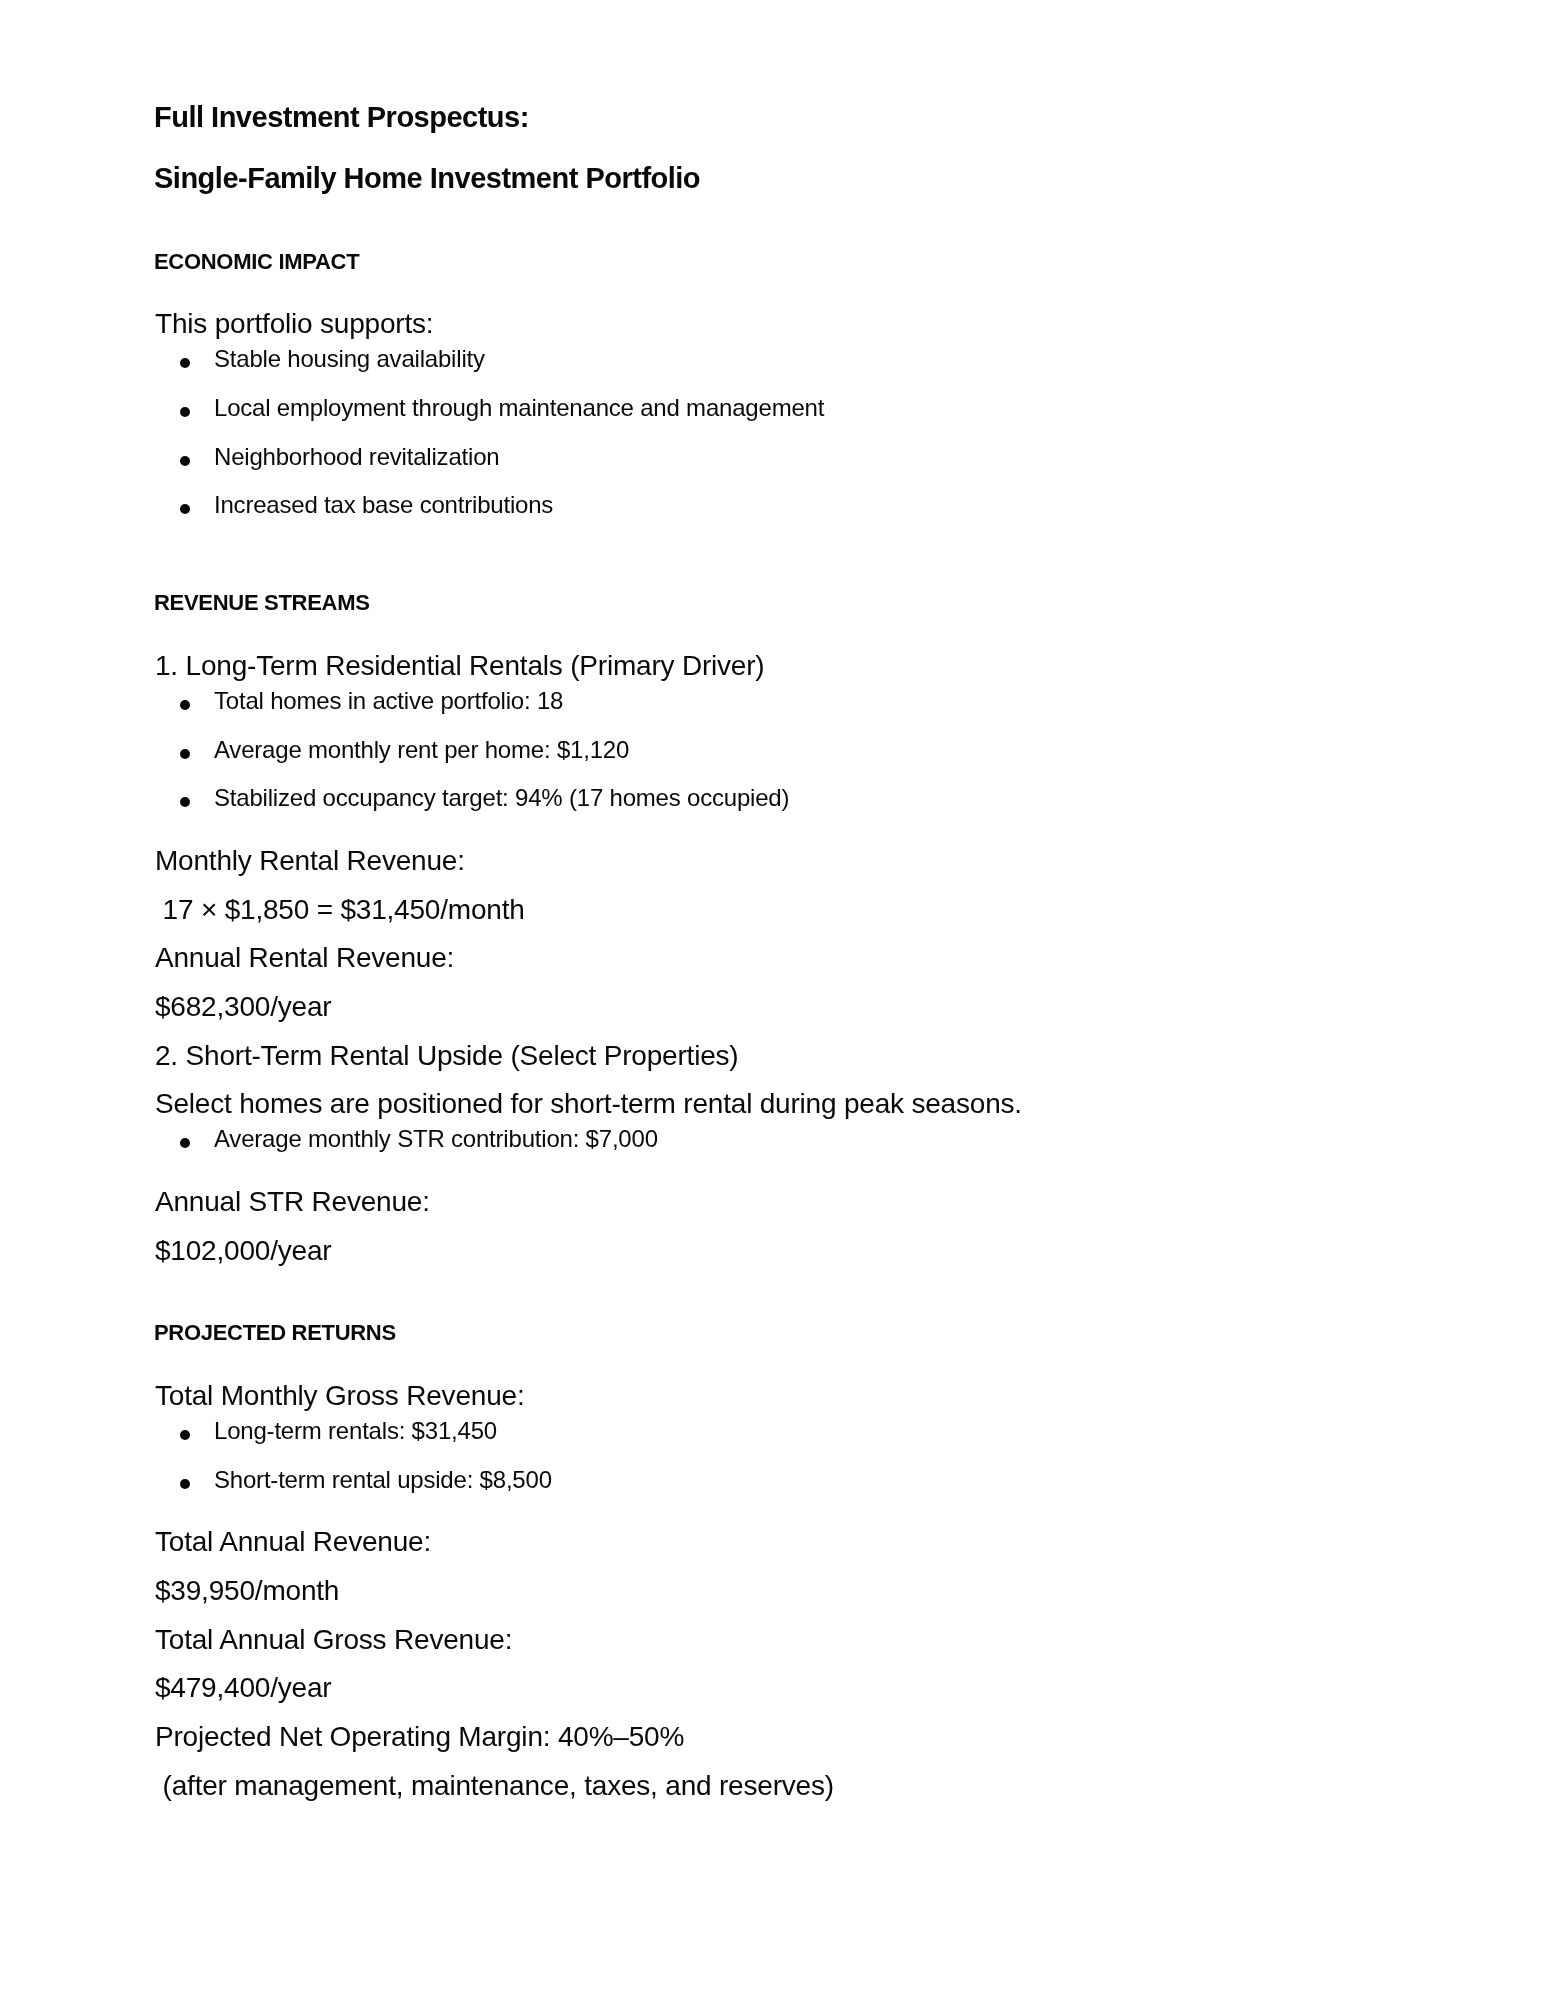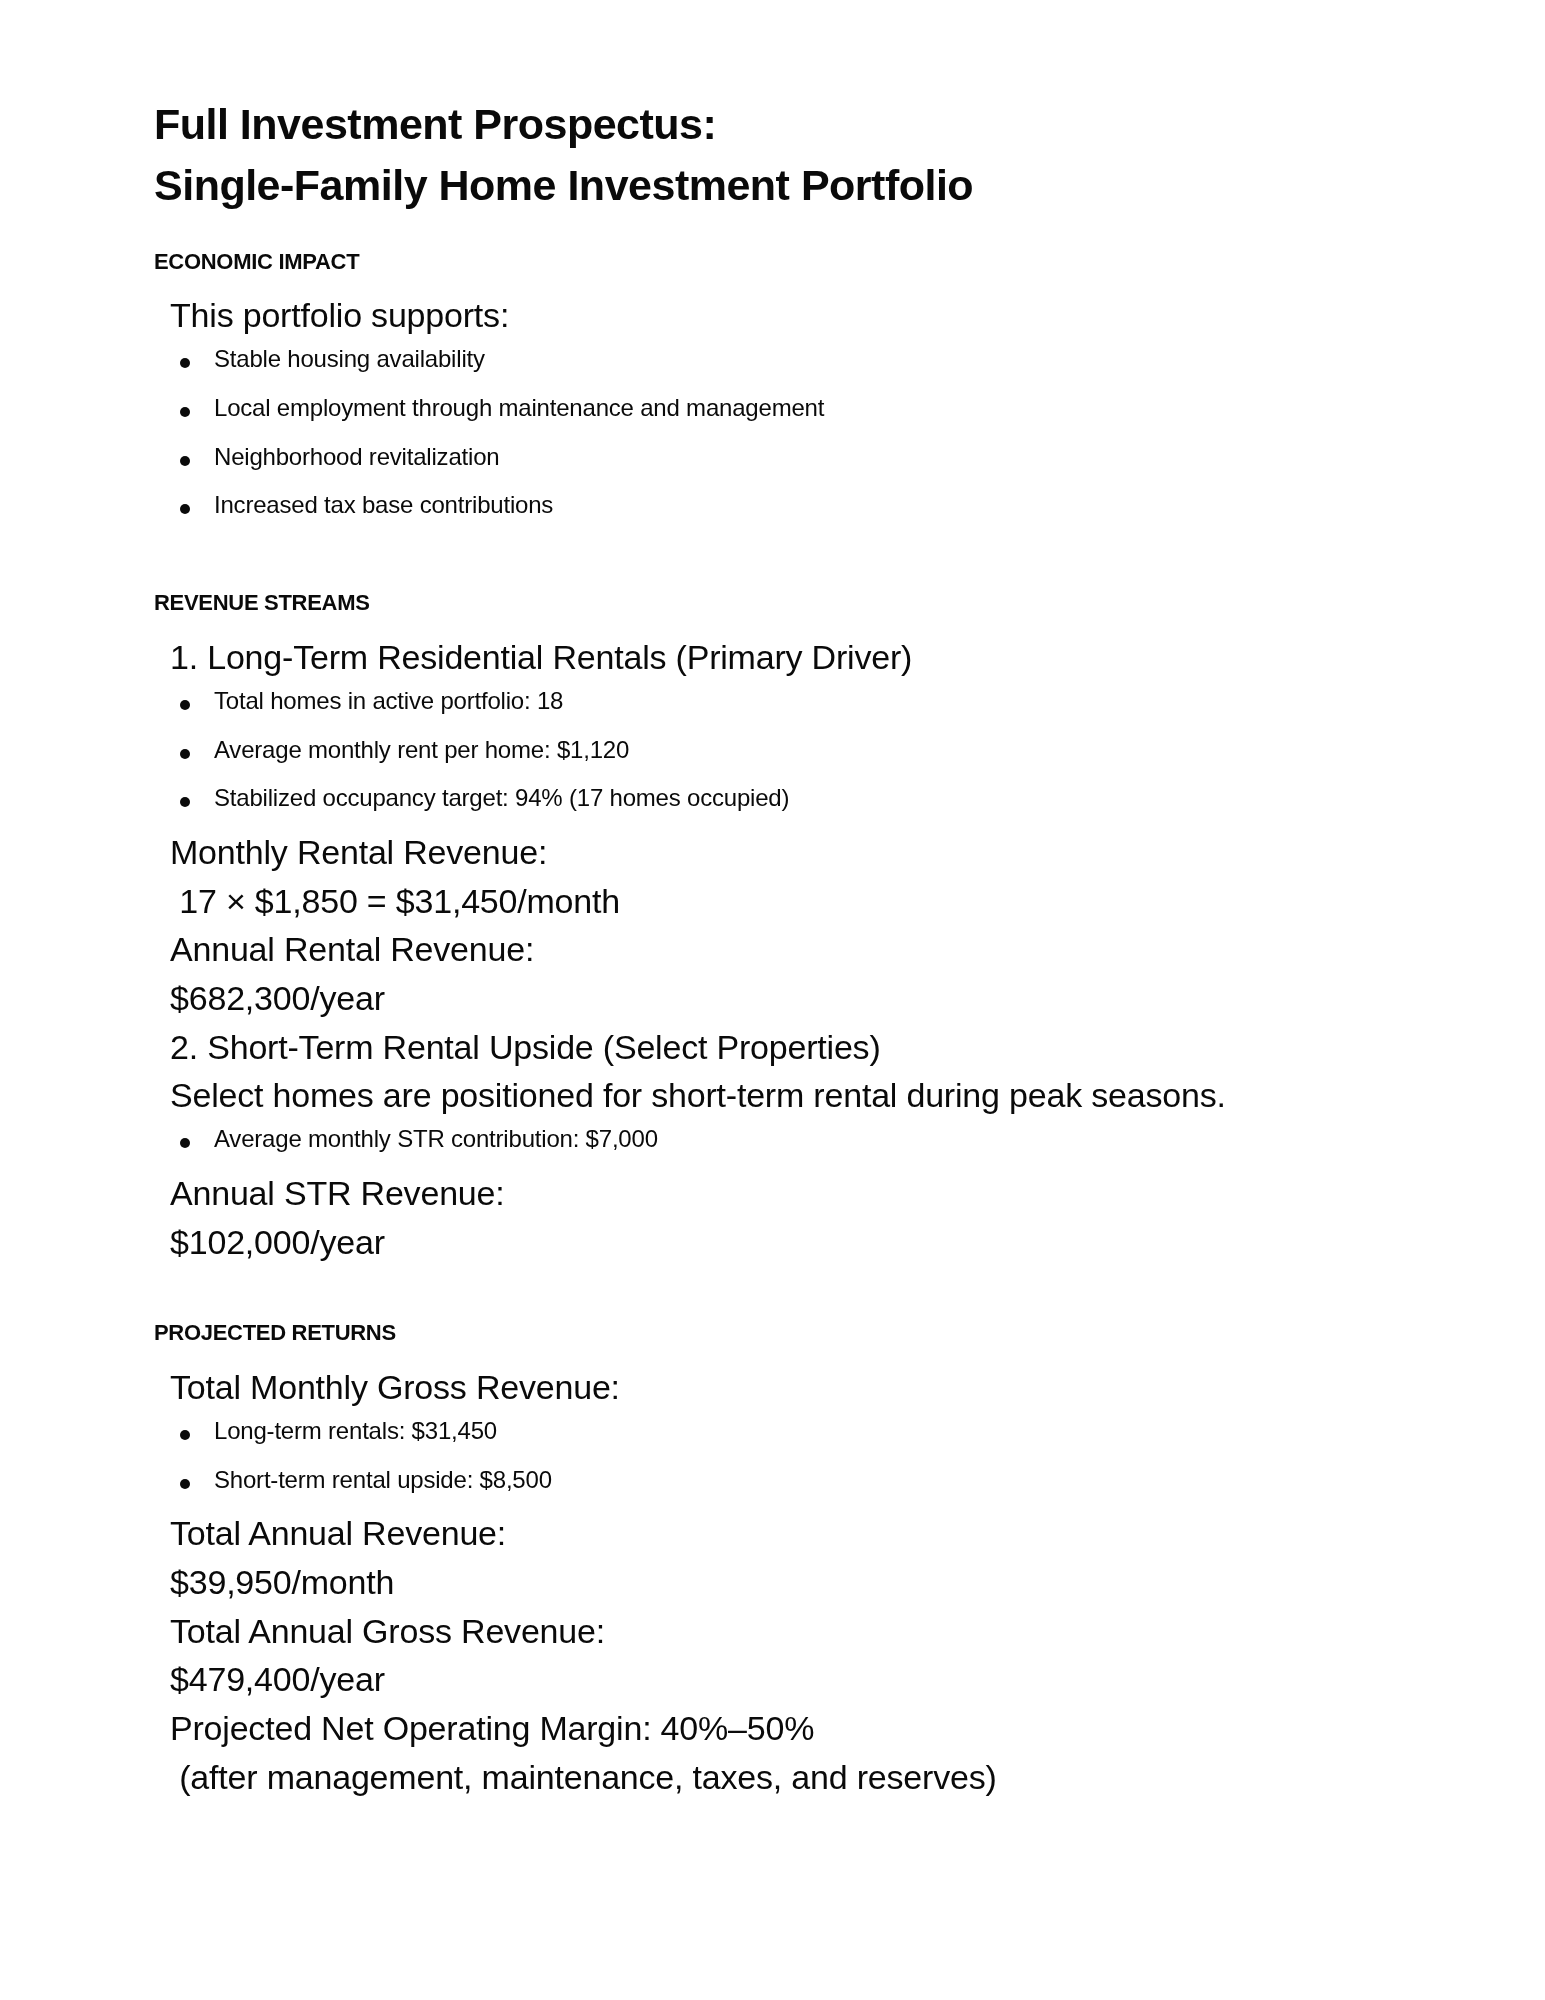--- a/index.html
+++ b/index.html
@@ -1,21 +1,21 @@
 <!DOCTYPE html>
 <html><head>
 <meta charset="utf-8">
 <style>
   html, body { margin: 0; padding: 0; background: #ffffff; }
   body { width: 1545px; height: 2000px; position: relative; overflow: hidden;
          font-family: "Liberation Sans", "DejaVu Sans", sans-serif; color: #0a0a0a; }
   .doc { position: absolute; left: 154px; top: 0; width: 1300px; }
-  .title { position: absolute; left: 0; font-weight: bold; font-size: 43px; letter-spacing: -0.5px; white-space: nowrap; line-height: 1; }
+  .title { position: absolute; left: 0; font-weight: bold; font-size: 29px; letter-spacing: -0.5px; white-space: nowrap; line-height: 1; }
   .h { position: absolute; left: 0; font-weight: bold; font-size: 22px; letter-spacing: -0.3px; white-space: nowrap; line-height: 1; }
-  .t { position: absolute; left: 16px; font-size: 34px; white-space: nowrap; line-height: 1; letter-spacing: -0.2px; }
+  .t { position: absolute; left: 1px; font-size: 28px; white-space: nowrap; line-height: 1; letter-spacing: -0.2px; margin-top: 12px; }
   .li { position: absolute; left: 60px; font-size: 24px; white-space: nowrap; line-height: 1; letter-spacing: -0.2px; }
   .dot { position: absolute; left: 26px; width: 10px; height: 10px; border-radius: 50%; background: #0a0a0a; }
 </style>
 </head>
 <body>
 
 <div class="doc">
   <div class="title" style="top:103px">Full Investment Prospectus:</div>
   <div class="title" style="top:164px">Single-Family Home Investment Portfolio</div>
 

